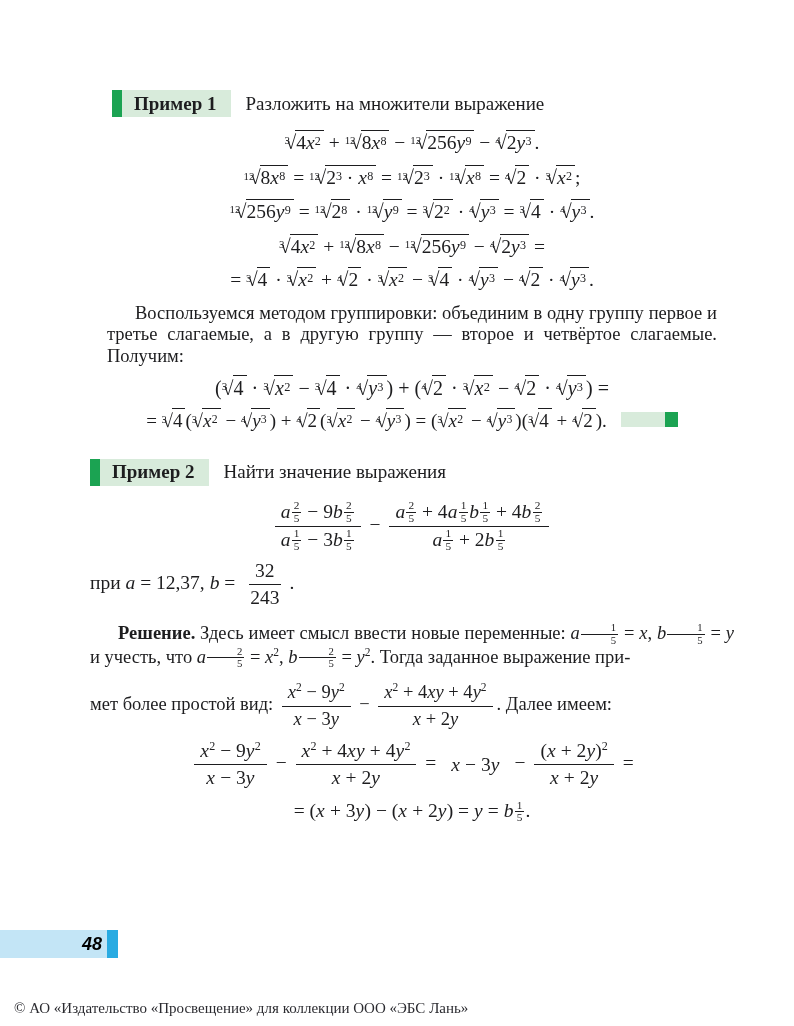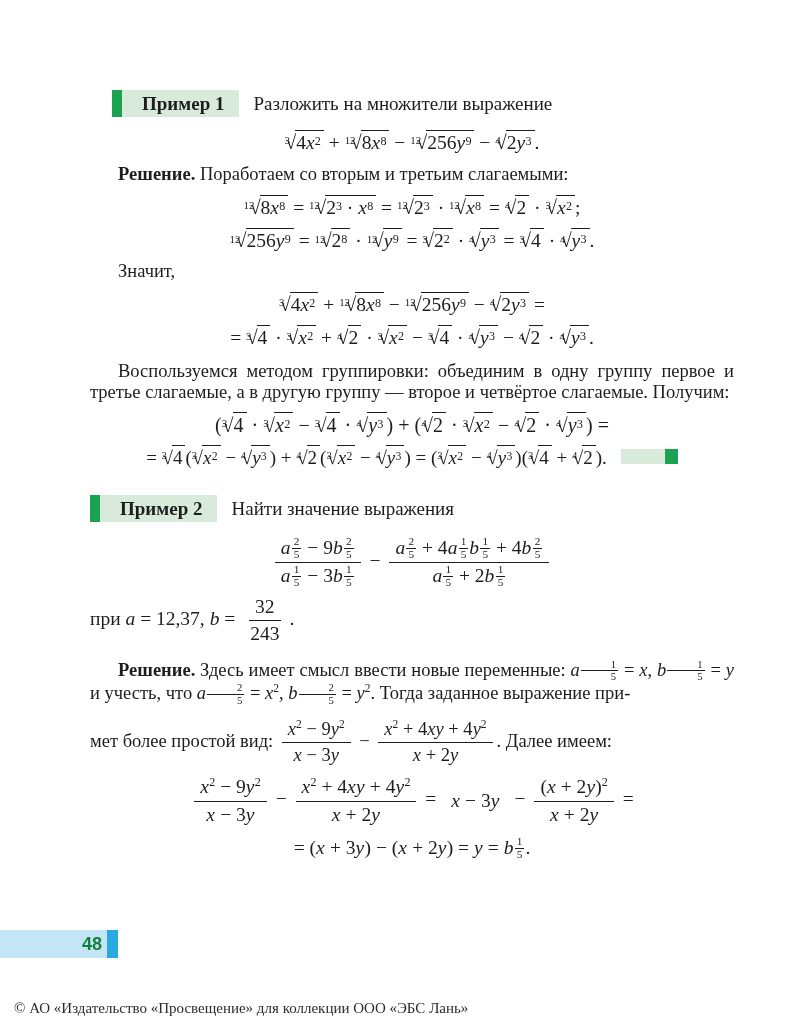--- a/index.html
+++ b/index.html
@@ -18,21 +18,21 @@
     overflow:hidden;margin:0 auto;
   }
   .content{position:absolute;left:90px;top:90px;width:644px;font-size:18.5px;}
 
   
   .ex-header{display:flex;align-items:center;margin:0 0 6px 22px;}
   .ex-label{display:flex;align-items:stretch;height:27px;}
   .ex-bar{width:10px;background:var(--green_dark);}
   .ex-label-box{
     background:var(--green_light);display:flex;align-items:center;
-    padding:0 14px 0 20px;font-weight:bold;font-size:19px;min-width:108px;justify-content:center;text-align:right;
+    padding:0 14px 0 12px;font-weight:bold;font-size:19px;min-width:108px;justify-content:center;text-align:right;
   }
   .ex-task{margin-left:15px;font-size:19px;}
 
   
   p.body{line-height:21.5px;text-align:justify;}
   p.indent{text-indent:28px;}
   b{font-weight:bold;}
   i{font-family:"Liberation Serif","DejaVu Serif",serif;}
 
   
@@ -60,21 +60,21 @@
   .sf .sd{padding-top:0;}
 
   
   .m-f1{margin:13px 0 8px;}
   .m-sol{margin:8px 0 4px;}
   .m-eqa{margin:9px 0 1px;}
   .m-eqa2{margin:7px 0 2px;}
   .m-znachit{margin:7px 0 0;}
   .m-eqb{margin:9px 0 1px;}
   .m-eqb2{margin:7px 0 4px;}
-  .m-group{margin:9px 0 2px;}
+  .m-group{margin:9px 17px 2px;}
   .m-eqc{margin:8px 0 2px;font-size:20px;}
   .m-eqc2{margin:6px 0 0;font-size:19px;}
   .m-ex2{margin:25px 0 0;}
   .m-expr{margin:14px 0 6px;}
   .m-cond{margin:6px 0 2px;font-size:19.5px;}
   .m-sol2a{margin:12px 0 12px;line-height:2.15;}
   .m-sol2b{margin:2px 0 2px;line-height:1.4;}
   .m-eqd{margin:8px 0 2px;}
   .m-eqd2{margin:8px 0 8px;}
 
@@ -83,21 +83,21 @@
   .end-light{width:44px;background:var(--green_light);}
   .end-dark{width:13px;background:var(--green_dark);}
 
   
   .page-band{
     position:absolute;left:0;top:930px;width:118px;height:28px;
     background:var(--blue_light);display:flex;align-items:center;justify-content:flex-end;
   }
   .page-band .num{
     font-family:"Liberation Sans","DejaVu Sans",sans-serif;font-weight:bold;
-    font-size:18px;color:#15803d;padding-right:16px;
+    font-size:18px;color:#000000;padding-right:16px;font-style:italic;
   }
   .band-sq{position:absolute;right:0;top:0;width:11px;height:28px;background:var(--blue_dark);}
 
   
   .footer{
     position:absolute;left:14px;top:1000px;width:770px;
     font-family:Liberation Serif, serif;font-size:15px;color:var(--footer_ink);
   }
 </style>
 </head>
@@ -109,26 +109,24 @@
     <div class="ex-header">
       <div class="ex-label">
         <span class="ex-bar"></span>
         <span class="ex-label-box">Пример 1</span>
       </div>
       <div class="ex-task">Разложить на множители выражение</div>
     </div>
 
     <div class="math m-f1"><span class="r"><sup class="i">3</sup><span class="rq">√</span><span class="rd">4<i>x</i><sup>2</sup></span></span> + <span class="r"><sup class="i">12</sup><span class="rq">√</span><span class="rd">8<i>x</i><sup>8</sup></span></span> − <span class="r"><sup class="i">12</sup><span class="rq">√</span><span class="rd">256<i>y</i><sup>9</sup></span></span> − <span class="r"><sup class="i">4</sup><span class="rq">√</span><span class="rd">2<i>y</i><sup>3</sup></span></span>.</div>
 
-    <p class="body indent m-sol"><b>Решение.</b> Поработаем со вторым и третьим слагаемыми:</p>
 
     <div class="math m-eqa"><span class="r"><sup class="i">12</sup><span class="rq">√</span><span class="rd">8<i>x</i><sup>8</sup></span></span> = <span class="r"><sup class="i">12</sup><span class="rq">√</span><span class="rd">2<sup>3</sup> · <i>x</i><sup>8</sup></span></span> = <span class="r"><sup class="i">12</sup><span class="rq">√</span><span class="rd">2<sup>3</sup></span></span> · <span class="r"><sup class="i">12</sup><span class="rq">√</span><span class="rd"><i>x</i><sup>8</sup></span></span> = <span class="r"><sup class="i">4</sup><span class="rq">√</span><span class="rd">2</span></span> · <span class="r"><sup class="i">3</sup><span class="rq">√</span><span class="rd"><i>x</i><sup>2</sup></span></span>;</div>
     <div class="math m-eqa2"><span class="r"><sup class="i">12</sup><span class="rq">√</span><span class="rd">256<i>y</i><sup>9</sup></span></span> = <span class="r"><sup class="i">12</sup><span class="rq">√</span><span class="rd">2<sup>8</sup></span></span> · <span class="r"><sup class="i">12</sup><span class="rq">√</span><span class="rd"><i>y</i><sup>9</sup></span></span> = <span class="r"><sup class="i">3</sup><span class="rq">√</span><span class="rd">2<sup>2</sup></span></span> · <span class="r"><sup class="i">4</sup><span class="rq">√</span><span class="rd"><i>y</i><sup>3</sup></span></span> = <span class="r"><sup class="i">3</sup><span class="rq">√</span><span class="rd">4</span></span> · <span class="r"><sup class="i">4</sup><span class="rq">√</span><span class="rd"><i>y</i><sup>3</sup></span></span>.</div>
 
-    <p class="body indent m-znachit">Значит,</p>
 
     <div class="math m-eqb"><span class="r"><sup class="i">3</sup><span class="rq">√</span><span class="rd">4<i>x</i><sup>2</sup></span></span> + <span class="r"><sup class="i">12</sup><span class="rq">√</span><span class="rd">8<i>x</i><sup>8</sup></span></span> − <span class="r"><sup class="i">12</sup><span class="rq">√</span><span class="rd">256<i>y</i><sup>9</sup></span></span> − <span class="r"><sup class="i">4</sup><span class="rq">√</span><span class="rd">2<i>y</i><sup>3</sup></span></span> =</div>
     <div class="math m-eqb2">= <span class="r"><sup class="i">3</sup><span class="rq">√</span><span class="rd">4</span></span> · <span class="r"><sup class="i">3</sup><span class="rq">√</span><span class="rd"><i>x</i><sup>2</sup></span></span> + <span class="r"><sup class="i">4</sup><span class="rq">√</span><span class="rd">2</span></span> · <span class="r"><sup class="i">3</sup><span class="rq">√</span><span class="rd"><i>x</i><sup>2</sup></span></span> − <span class="r"><sup class="i">3</sup><span class="rq">√</span><span class="rd">4</span></span> · <span class="r"><sup class="i">4</sup><span class="rq">√</span><span class="rd"><i>y</i><sup>3</sup></span></span> − <span class="r"><sup class="i">4</sup><span class="rq">√</span><span class="rd">2</span></span> · <span class="r"><sup class="i">4</sup><span class="rq">√</span><span class="rd"><i>y</i><sup>3</sup></span></span>.</div>
 
     <p class="body indent m-group">Воспользуемся методом группировки: объединим в одну группу первое и третье слагаемые, а в другую группу — второе и четвёртое слагаемые. Получим:</p>
 
     <div class="math m-eqc">(<span class="r"><sup class="i">3</sup><span class="rq">√</span><span class="rd">4</span></span> · <span class="r"><sup class="i">3</sup><span class="rq">√</span><span class="rd"><i>x</i><sup>2</sup></span></span> − <span class="r"><sup class="i">3</sup><span class="rq">√</span><span class="rd">4</span></span> · <span class="r"><sup class="i">4</sup><span class="rq">√</span><span class="rd"><i>y</i><sup>3</sup></span></span>) + (<span class="r"><sup class="i">4</sup><span class="rq">√</span><span class="rd">2</span></span> · <span class="r"><sup class="i">3</sup><span class="rq">√</span><span class="rd"><i>x</i><sup>2</sup></span></span> − <span class="r"><sup class="i">4</sup><span class="rq">√</span><span class="rd">2</span></span> · <span class="r"><sup class="i">4</sup><span class="rq">√</span><span class="rd"><i>y</i><sup>3</sup></span></span>) =</div>
     <div class="math m-eqc2">
       <span>= <span class="r"><sup class="i">3</sup><span class="rq">√</span><span class="rd">4</span></span>(<span class="r"><sup class="i">3</sup><span class="rq">√</span><span class="rd"><i>x</i><sup>2</sup></span></span> − <span class="r"><sup class="i">4</sup><span class="rq">√</span><span class="rd"><i>y</i><sup>3</sup></span></span>) + <span class="r"><sup class="i">4</sup><span class="rq">√</span><span class="rd">2</span></span>(<span class="r"><sup class="i">3</sup><span class="rq">√</span><span class="rd"><i>x</i><sup>2</sup></span></span> − <span class="r"><sup class="i">4</sup><span class="rq">√</span><span class="rd"><i>y</i><sup>3</sup></span></span>) = (<span class="r"><sup class="i">3</sup><span class="rq">√</span><span class="rd"><i>x</i><sup>2</sup></span></span> − <span class="r"><sup class="i">4</sup><span class="rq">√</span><span class="rd"><i>y</i><sup>3</sup></span></span>)(<span class="r"><sup class="i">3</sup><span class="rq">√</span><span class="rd">4</span></span> + <span class="r"><sup class="i">4</sup><span class="rq">√</span><span class="rd">2</span></span>).</span><span class="end-marker">
           <span class="end-light"></span>

